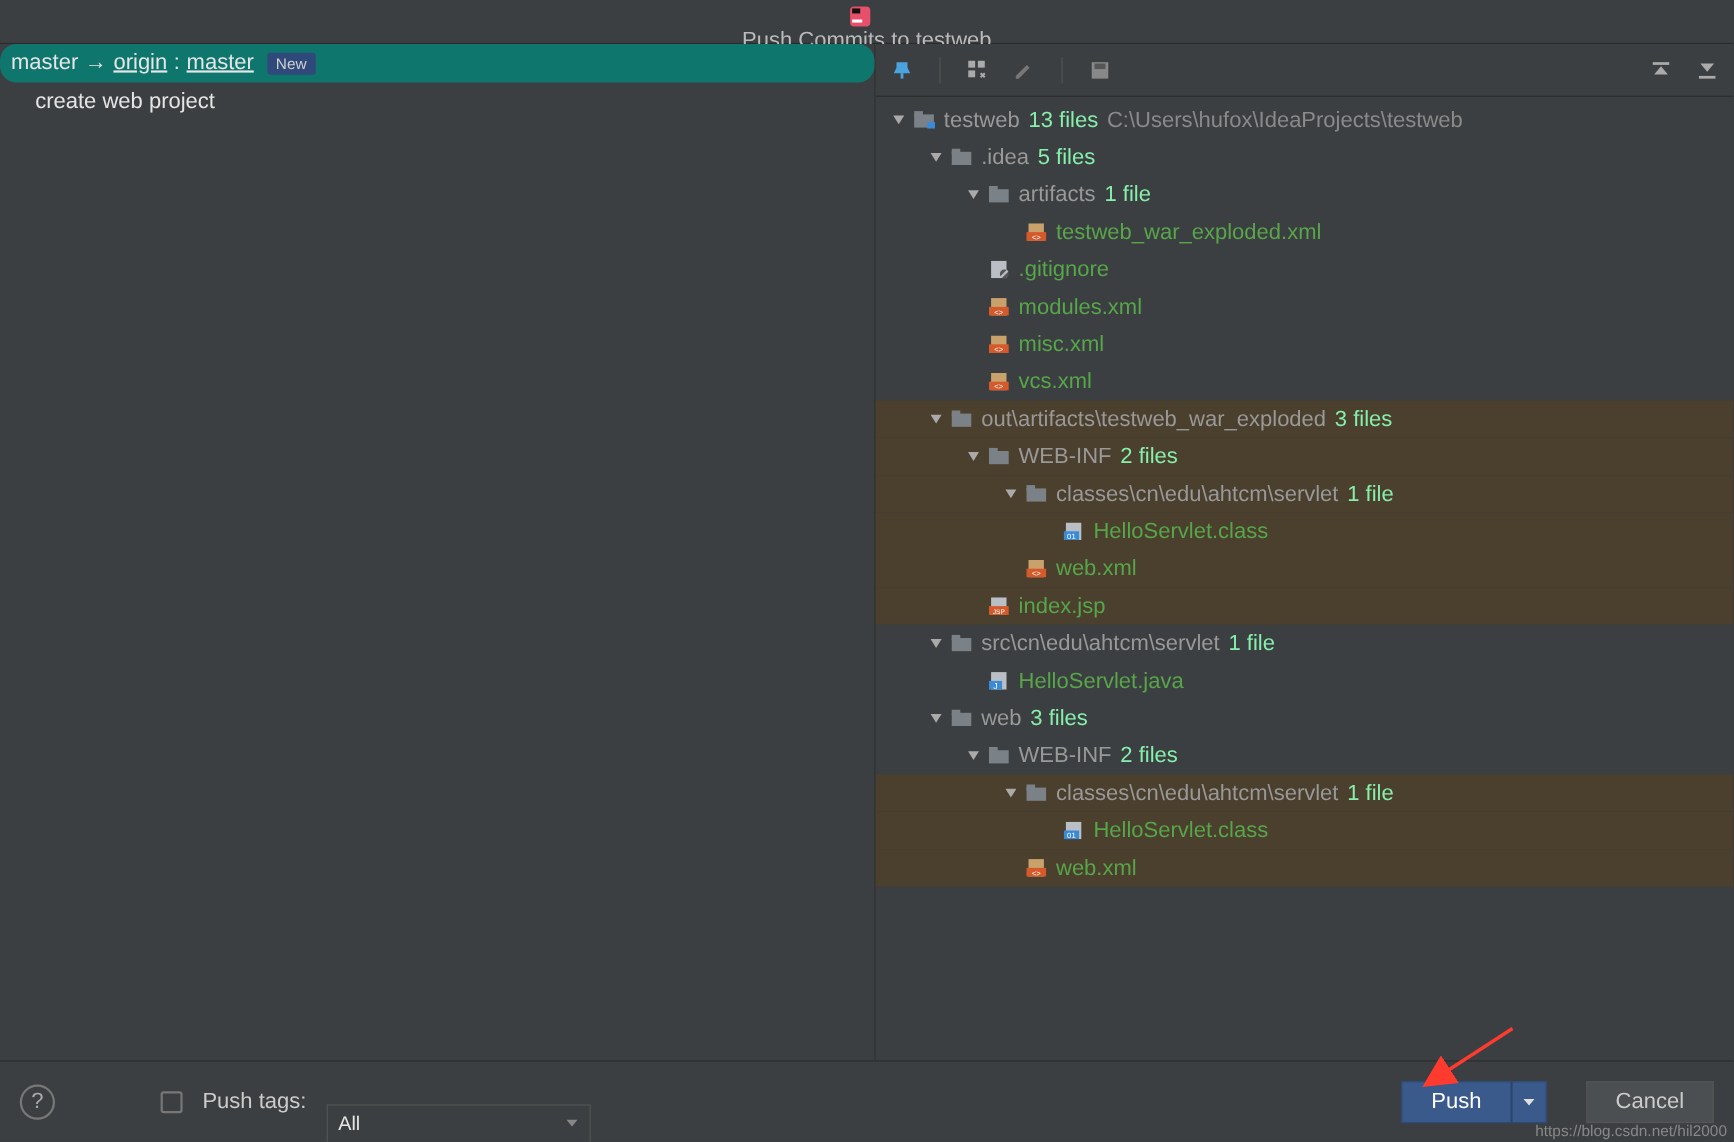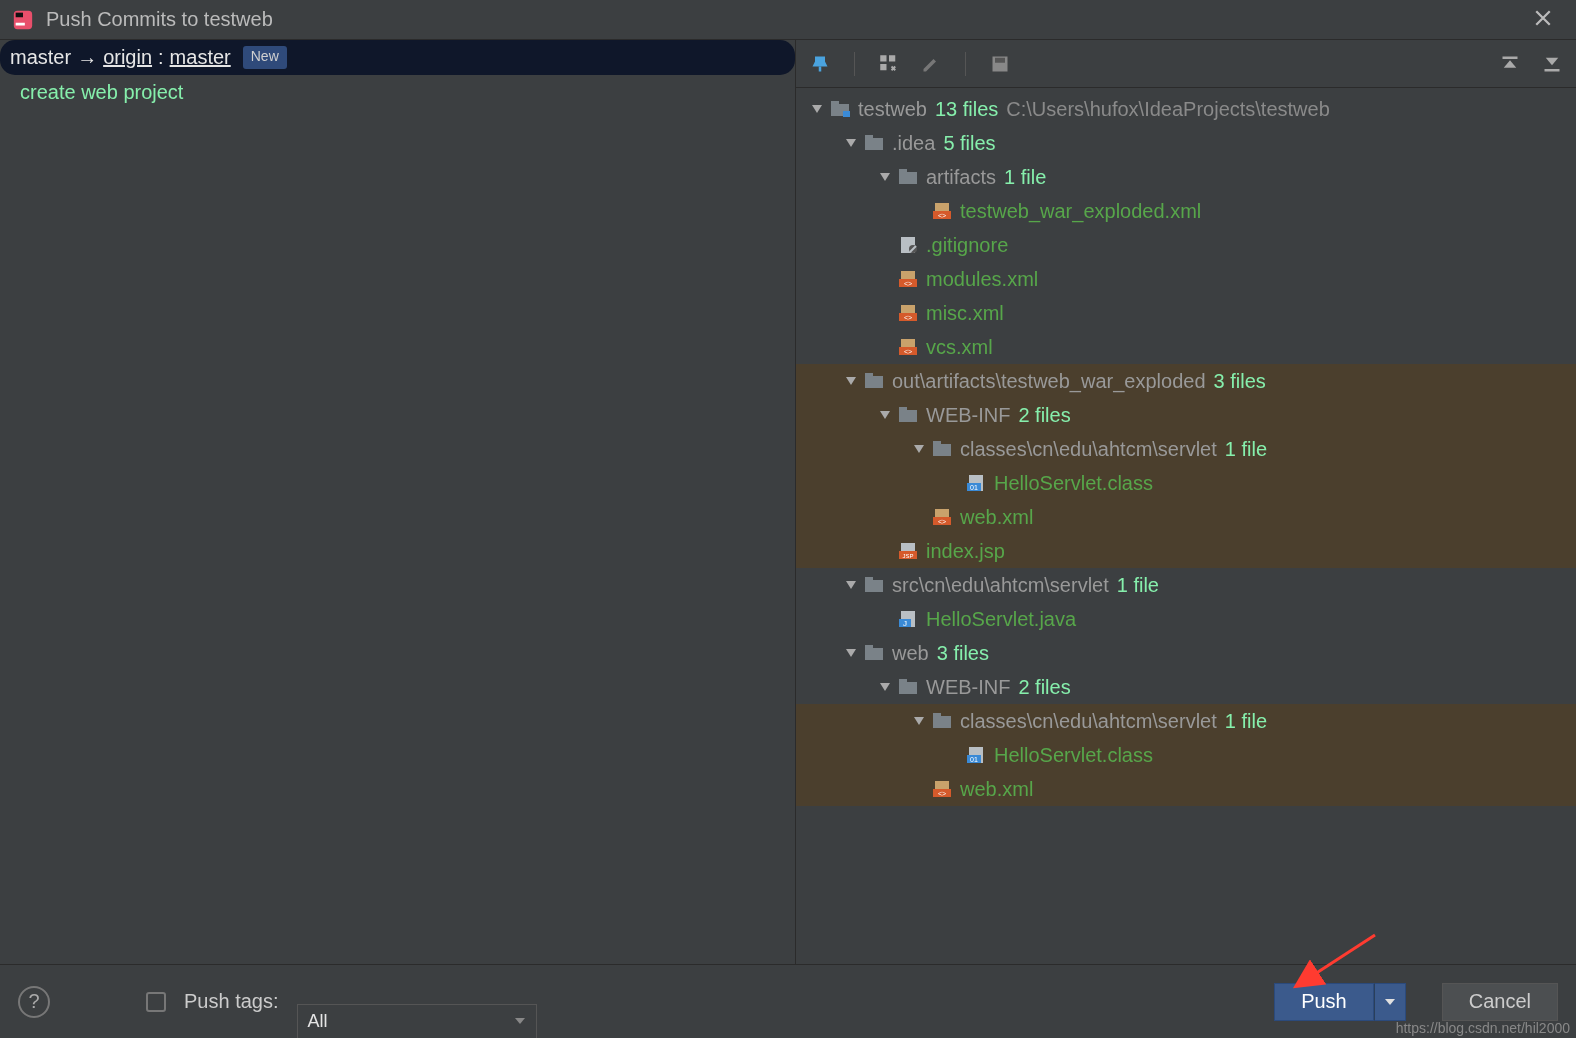--- a/index.html
+++ b/index.html
@@ -14,20 +14,21 @@
     flex-direction: column;
   }
   
   .titlebar {
     display: flex;
     align-items: center;
     padding: 4px 12px;
     height: 40px;
     background: #3c3f41;
     border-bottom: 1px solid #2b2b2b;
+    flex-direction: column;
   }
   .titlebar .app-icon {
     width: 22px; height: 22px;
     margin-right: 12px;
     display: inline-flex;
   }
   .titlebar .title { font-size: 20px; color: #bbbbbb; }
   .titlebar .close {
     margin-left: auto;
     color: #bbbbbb;
@@ -49,41 +50,42 @@
     background: #3c3f41;
   }
   .right-pane {
     flex: 1;
     display: flex;
     flex-direction: column;
     background: #3c3f41;
   }
   
   .commit-header {
-    background: #0f172a;
+    background: #0f766e;
     color: #e6e6e6;
     padding: 6px 10px;
     display: flex;
+    align-items: center;
     gap: 6px;
     font-size: 20px;
     border-radius: 15px;
   }
   .commit-header .branch-link { text-decoration: underline; cursor: pointer; }
   .commit-header .badge {
     background: #2f4a7a;
     color: #d0d0d0;
     font-size: 14px;
     padding: 2px 8px;
     border-radius: 3px;
     margin-left: 6px;
   }
   .commit-item {
-    padding: 6px 20px;
+    padding: 6px 32px;
     font-size: 20px;
-    color: #86efac;
+    color: #e5e5e5;
   }
   
   .rtoolbar {
     display: flex;
     align-items: center;
     gap: 14px;
     padding: 6px 10px;
     border-bottom: 1px solid #2b2b2b;
     height: 48px;
   }

